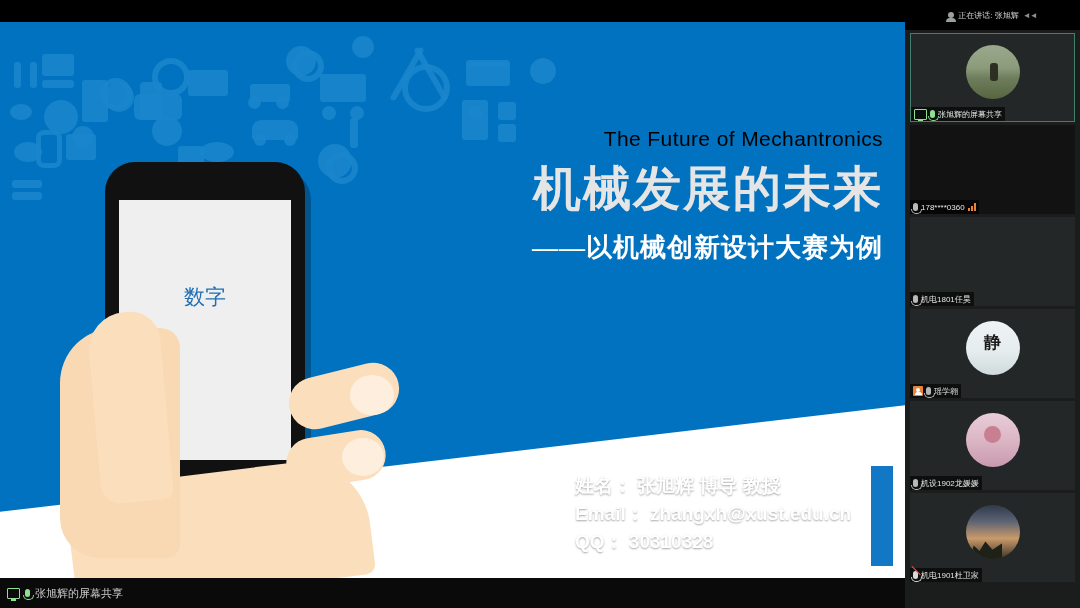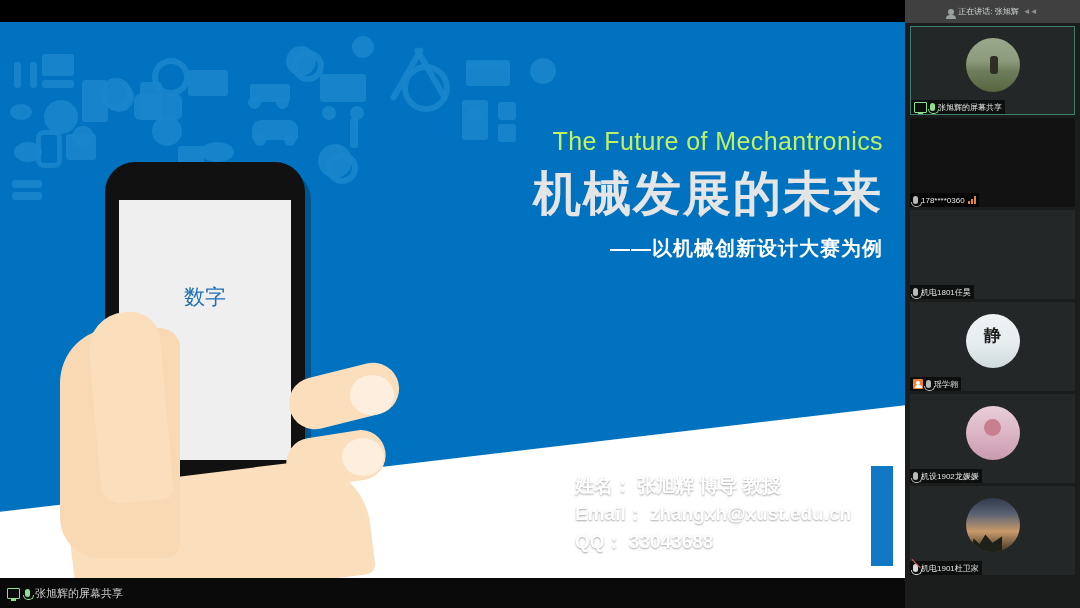--- a/index.html
+++ b/index.html
@@ -41,39 +41,39 @@
   #f1{left:228px;top:228px;width:112px;height:52px;transform:rotate(-14deg);}
   #f2{left:226px;top:292px;width:100px;height:50px;transform:rotate(-9deg);}
   .ftip{position:absolute;background:#fdeedd;border-radius:50%;}
   #t1{left:290px;top:233px;width:44px;height:40px;}
   #t2{left:282px;top:296px;width:42px;height:38px;}
   #palmbase{left:10px;top:330px;width:300px;height:120px;background:#fbdfbd;
             border-radius:50px 70px 10px 30px;transform:rotate(-7deg);}
 
   
   #slide-text{position:absolute;right:22px;top:105px;width:520px;text-align:right;}
-  #eng-title{color:#bef264;font-size:25px;letter-spacing:.4px;margin-bottom:10px;font-weight:400;}
+  #eng-title{color:#000000;font-size:21px;letter-spacing:.4px;margin-bottom:10px;font-weight:400;}
   #cn-title{color:#e5e5e5;font-size:48px;font-weight:bold;letter-spacing:2px;line-height:1.15;}
   #sub1{color:#fff;font-size:23px;font-weight:bold;margin-top:36px;letter-spacing:1px;}
-  #sub2{color:#fff;font-size:20px;font-weight:bold;margin-top:14px;letter-spacing:1px;}
+  #sub2{color:#fff;font-size:26px;font-weight:bold;margin-top:14px;letter-spacing:1px;font-family:Liberation Serif, serif;}
 
   #info{position:absolute;left:575px;top:450px;color:#fff;font-size:19px;font-weight:bold;line-height:28px;
         text-shadow:0 1px 2px rgba(0,0,0,.35);}
   #info div{white-space:nowrap;}
 
   #blue-tab{position:absolute;right:12px;bottom:12px;width:22px;height:100px;background:#1277c4;}
 
   
   #share-bottom{position:absolute;left:0;bottom:0;width:905px;height:30px;background:#0a0a0a;
                 display:flex;align-items:center;gap:5px;padding-left:7px;box-sizing:border-box;}
   #share-bottom .lbl{color:#cfcfcf;font-size:11px;}
 
   
   #rail{position:absolute;left:905px;top:0;width:175px;height:608px;background:#1b1d1d;}
-  #rail-top{height:23px;display:flex;align-items:center;justify-content:center;gap:4px;background:#404040;}
+  #rail-top{height:30px;display:flex;align-items:center;justify-content:center;gap:4px;background:#000000;}
   #rail-top .spk{color:#cfd3d3;font-size:8px;white-space:nowrap;}
   .tile{position:relative;margin:3px 5px 0 5px;height:89px;background:#242727;overflow:hidden;}
   .tile.active{border:1px solid #3f7f6c;box-sizing:border-box;}
   .tile.dark{background:#121212;}
   .avatar{position:absolute;left:50%;top:44%;transform:translate(-50%,-50%);width:54px;height:54px;border-radius:50%;
           overflow:hidden;}
   .av-initials{background:#1f7de0;color:#fff;display:flex;align-items:center;justify-content:center;
                font-size:15px;font-weight:bold;}
   .av-field{background:linear-gradient(#9aa98c 0%,#8b9b7b 42%,#6d7d5c 62%,#58663f 100%);}
   .av-field:after{content:"";position:absolute;left:45%;top:32%;width:8px;height:18px;background:#2c2f22;border-radius:3px;}
@@ -194,21 +194,21 @@
 
       <div id="slide-text">
         <div id="eng-title">The Future of Mechantronics</div>
         <div id="cn-title">机械发展的未来</div>
         <div id="sub2">——以机械创新设计大赛为例</div>
       </div>
 
       <div id="info">
         <div>姓名： 张旭辉  博导 教授</div>
         <div>Email： zhangxh@xust.edu.cn</div>
-        <div>QQ： 33043688</div>
+        <div>QQ： 30310328</div>
       </div>
 
       <div id="blue-tab"></div>
     </div>
 
     <div id="share-bottom">
       <span class="ic ic-screen"></span>
       <span class="ic ic-mic"></span>
       <span class="lbl">张旭辉的屏幕共享</span>
     </div>

